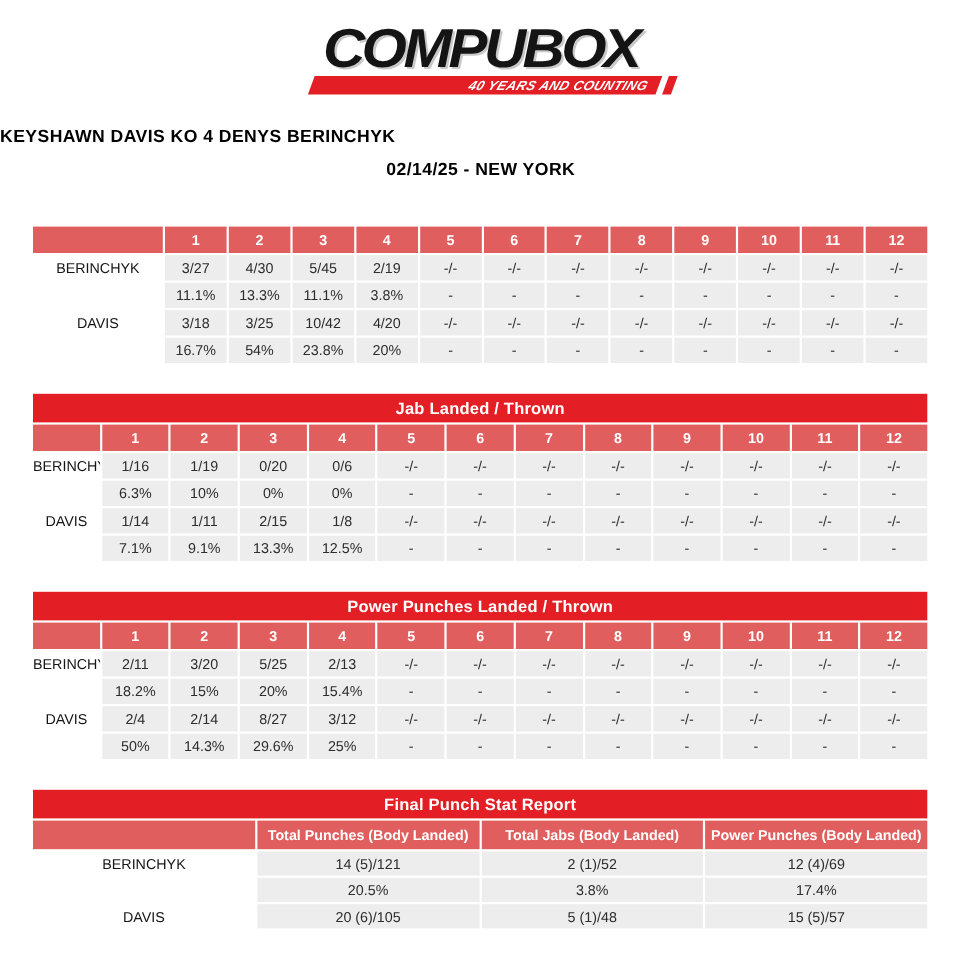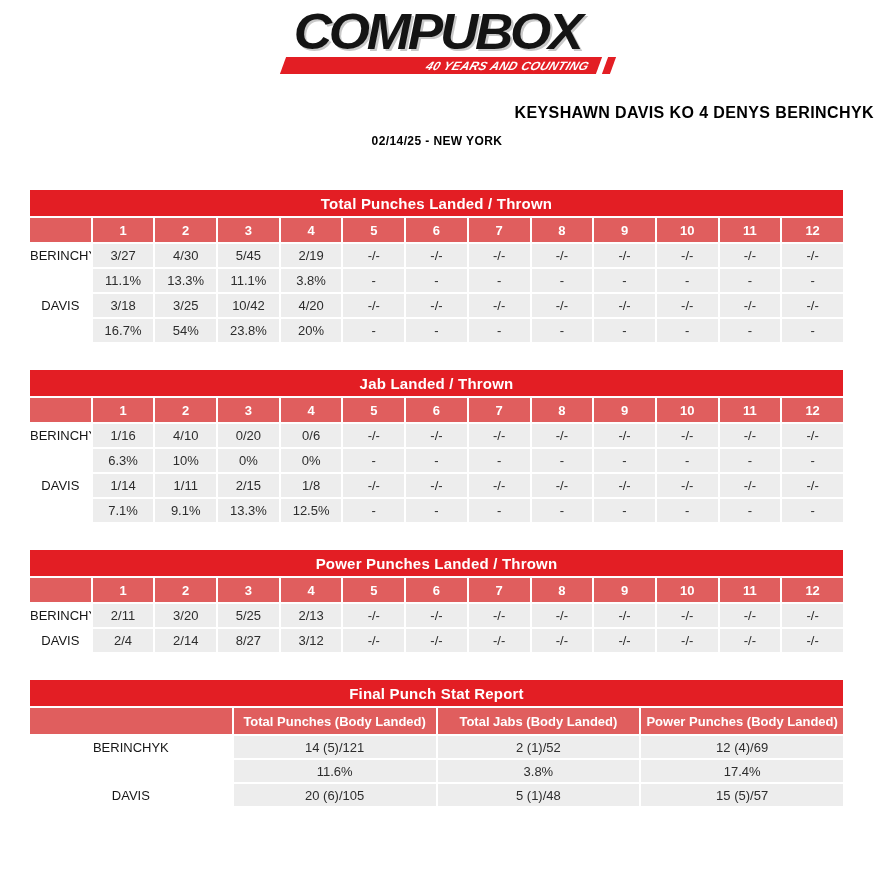--- a/index.html
+++ b/index.html
@@ -1,19 +1,19 @@
 <!DOCTYPE html>
 <html><head>
 <meta charset="utf-8">
 <style>
   html,body{margin:0;padding:0;background:#ffffff;}
   body{width:874px;min-height:888px;font-family:"Liberation Sans",sans-serif;-webkit-font-smoothing:antialiased;}
 
   
-  .logo-wrap{padding-top:8px;width:360px;margin:0 auto;position:relative;}
+  .logo-wrap{padding-top:8px;width:360px;margin:12px auto;position:relative;}
   .logo-text{
     font-style:italic;font-weight:bold;font-size:50px;line-height:48px;
     letter-spacing:-3px;color:#141414;text-align:center;
     transform:scaleX(1.06);transform-origin:center;
     text-shadow:2px 2px 0 #c9c9c9;
     white-space:nowrap;
   }
   .logo-banner{
     position:relative;margin:1px 0 0 26px;width:316px;height:17px;
     background:#e31e24;transform:skewX(-20deg);
@@ -22,22 +22,22 @@
   }
   .logo-banner .tagline{
     font-style:italic;font-weight:bold;font-size:12px;color:#ffffff;
     letter-spacing:.4px;white-space:nowrap;
   }
   .logo-sliver{
     position:absolute;right:-14px;top:0;width:8px;height:17px;background:#e31e24;
   }
 
   
-  .event-title{margin-top:30px;text-align:right;font-weight:bold;font-size:16px;color:#000;letter-spacing:.4px;}
-  .event-date{margin-top:12px;text-align:center;font-weight:bold;font-size:12px;color:#000;letter-spacing:.4px;}
+  .event-title{margin-top:30px;text-align:left;font-weight:bold;font-size:16px;color:#000;letter-spacing:.4px;}
+  .event-date{margin-top:12px;text-align:center;font-weight:bold;font-size:16px;color:#000;letter-spacing:.4px;}
 
   
   .tables-wrap{width:817px;margin:40px 0 0 28px;}
   table.stat{border-collapse:separate;border-spacing:2px;width:100%;table-layout:fixed;margin-bottom:24px;}
   table.stat th,table.stat td{padding:0;overflow:hidden;white-space:nowrap;}
   .title-bar{background:#e31e24;color:#fff;font-weight:bold;font-size:15px;height:26px;text-align:center;letter-spacing:.2px;}
   .round-th{background:#e05e5e;color:#fff;font-weight:bold;font-size:13px;height:24px;text-align:center;}
   .corner-th{background:#e05e5e;height:24px;}
   .label-cell{background:#ffffff;color:#161616;font-weight:normal;font-size:13px;text-align:center;height:23px;}
   .data-cell{background:#ededed;color:#2d2d2d;font-size:13px;text-align:center;height:23px;}
@@ -57,23 +57,20 @@
     </div>
   </div>
 
   <div class="event-title">KEYSHAWN DAVIS KO 4 DENYS BERINCHYK</div>
   <div class="event-date">02/14/25 - NEW YORK</div>
 
   <div class="tables-wrap" id="tables">
       <table class="stat">
         <thead>
           <tr>
-            <th class="title-bar" colspan="13">Total Punches Landed / Thrown</th>
-          </tr>
-          <tr>
             <th class="corner-th" style="width: 118px;"></th>
             <th class="round-th">1</th>
             <th class="round-th">2</th>
             <th class="round-th">3</th>
             <th class="round-th">4</th>
             <th class="round-th">5</th>
             <th class="round-th">6</th>
             <th class="round-th">7</th>
             <th class="round-th">8</th>
             <th class="round-th">9</th>
@@ -163,21 +160,21 @@
             <th class="round-th">9</th>
             <th class="round-th">10</th>
             <th class="round-th">11</th>
             <th class="round-th">12</th>
           </tr>
         </thead>
         <tbody>
           <tr>
             <td class="label-cell">BERINCHYK</td>
             <td class="data-cell">1/16</td>
-            <td class="data-cell">4/10</td>
+            <td class="data-cell">1/19</td>
             <td class="data-cell">0/20</td>
             <td class="data-cell">0/6</td>
             <td class="data-cell">-/-</td>
             <td class="data-cell">-/-</td>
             <td class="data-cell">-/-</td>
             <td class="data-cell">-/-</td>
             <td class="data-cell">-/-</td>
             <td class="data-cell">-/-</td>
             <td class="data-cell">-/-</td>
             <td class="data-cell">-/-</td>
@@ -260,34 +257,64 @@
             <td class="data-cell">-/-</td>
             <td class="data-cell">-/-</td>
             <td class="data-cell">-/-</td>
             <td class="data-cell">-/-</td>
             <td class="data-cell">-/-</td>
             <td class="data-cell">-/-</td>
             <td class="data-cell">-/-</td>
             <td class="data-cell">-/-</td>
           </tr>
           <tr>
+            <td class="label-cell"></td>
+            <td class="data-cell">18.2%</td>
+            <td class="data-cell">15%</td>
+            <td class="data-cell">20%</td>
+            <td class="data-cell">15.4%</td>
+            <td class="data-cell">-</td>
+            <td class="data-cell">-</td>
+            <td class="data-cell">-</td>
+            <td class="data-cell">-</td>
+            <td class="data-cell">-</td>
+            <td class="data-cell">-</td>
+            <td class="data-cell">-</td>
+            <td class="data-cell">-</td>
+          </tr>
+          <tr>
             <td class="label-cell">DAVIS</td>
             <td class="data-cell">2/4</td>
             <td class="data-cell">2/14</td>
             <td class="data-cell">8/27</td>
             <td class="data-cell">3/12</td>
             <td class="data-cell">-/-</td>
             <td class="data-cell">-/-</td>
             <td class="data-cell">-/-</td>
             <td class="data-cell">-/-</td>
             <td class="data-cell">-/-</td>
             <td class="data-cell">-/-</td>
             <td class="data-cell">-/-</td>
             <td class="data-cell">-/-</td>
           </tr>
+          <tr>
+            <td class="label-cell"></td>
+            <td class="data-cell">50%</td>
+            <td class="data-cell">14.3%</td>
+            <td class="data-cell">29.6%</td>
+            <td class="data-cell">25%</td>
+            <td class="data-cell">-</td>
+            <td class="data-cell">-</td>
+            <td class="data-cell">-</td>
+            <td class="data-cell">-</td>
+            <td class="data-cell">-</td>
+            <td class="data-cell">-</td>
+            <td class="data-cell">-</td>
+            <td class="data-cell">-</td>
+          </tr>
         </tbody>
       </table>
       <table class="stat final">
         <thead>
           <tr>
             <th class="title-bar" colspan="4">Final Punch Stat Report</th>
           </tr>
           <tr>
             <th class="corner-th" style="width: 118px; height: 26px;"></th>
             <th class="round-th">Total Punches (Body Landed)</th>
@@ -297,21 +324,21 @@
         </thead>
         <tbody>
           <tr>
             <td class="label-cell">BERINCHYK</td>
             <td class="data-cell">14 (5)/121</td>
             <td class="data-cell">2 (1)/52</td>
             <td class="data-cell">12 (4)/69</td>
           </tr>
           <tr>
             <td class="label-cell"></td>
-            <td class="data-cell">11.6%</td>
+            <td class="data-cell">20.5%</td>
             <td class="data-cell">3.8%</td>
             <td class="data-cell">17.4%</td>
           </tr>
           <tr>
             <td class="label-cell">DAVIS</td>
             <td class="data-cell">20 (6)/105</td>
             <td class="data-cell">5 (1)/48</td>
             <td class="data-cell">15 (5)/57</td>
           </tr>
         </tbody>

